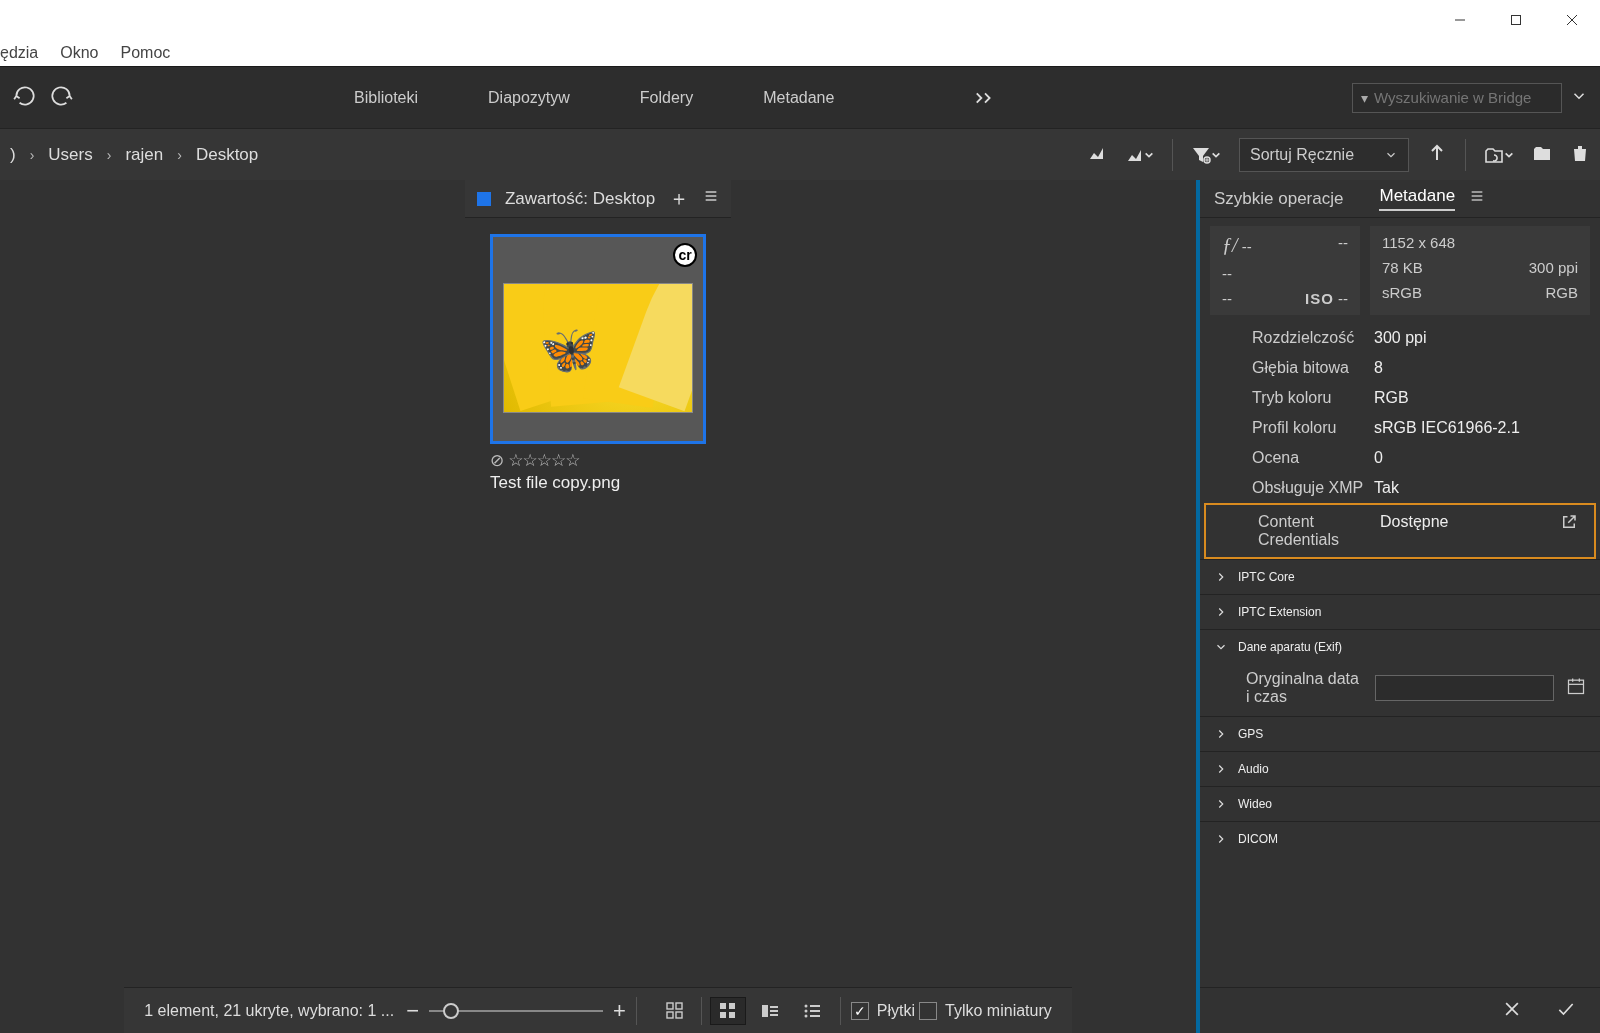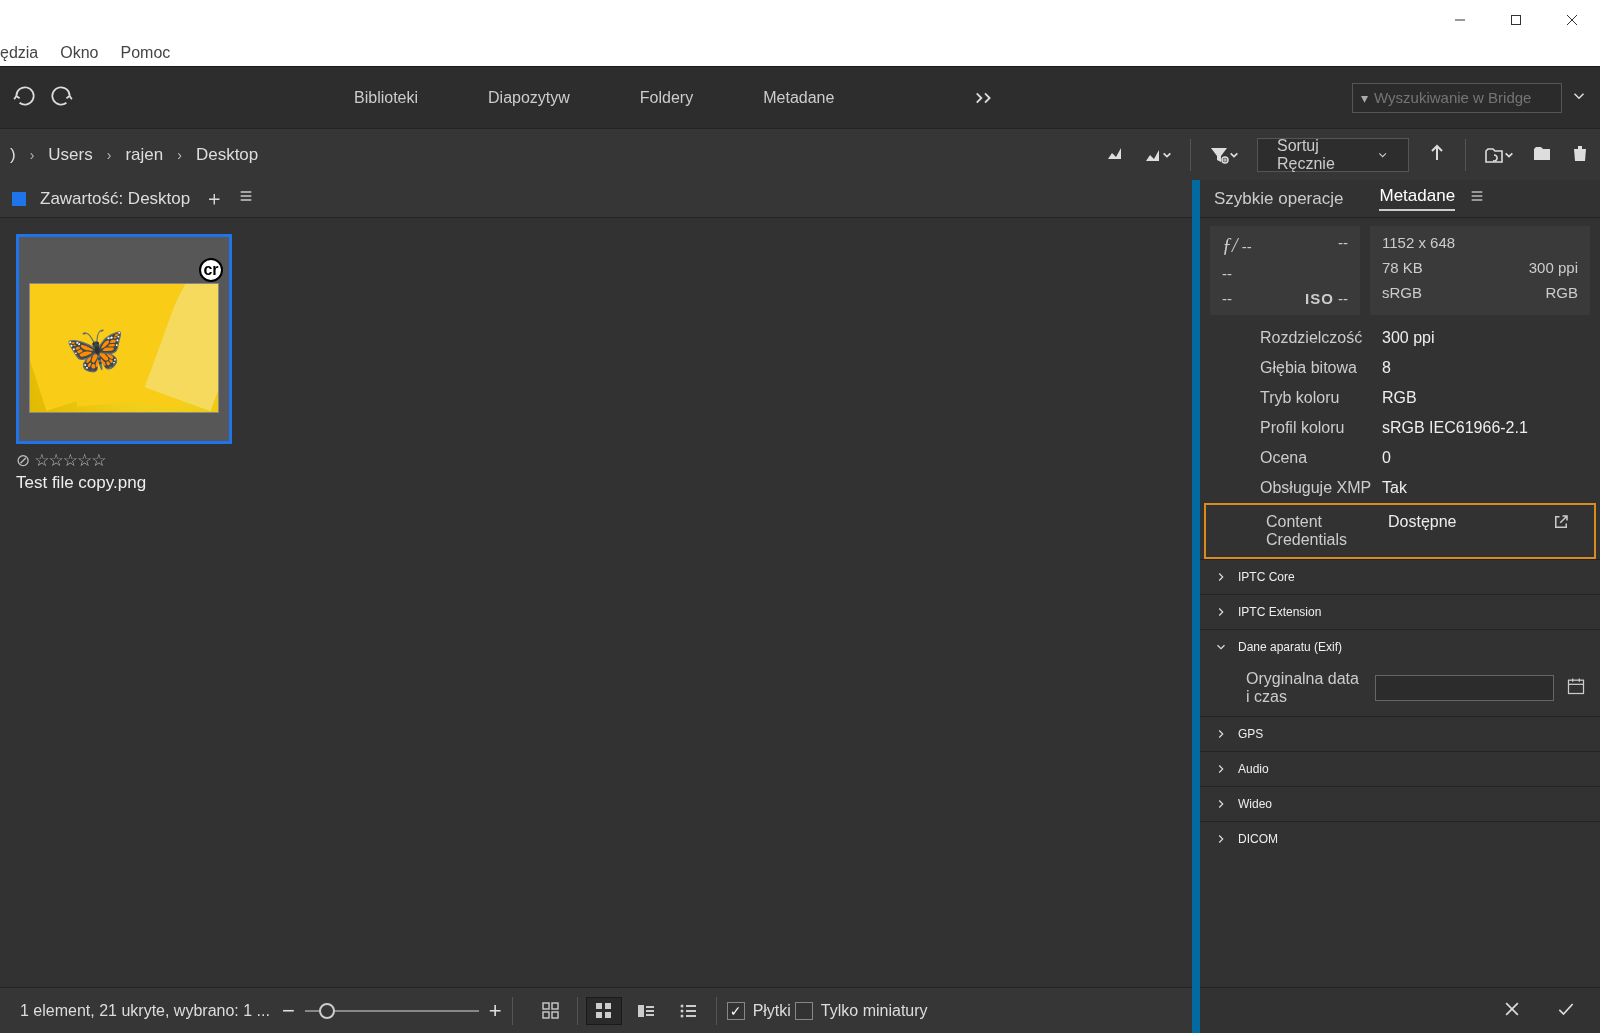--- a/index.html
+++ b/index.html
@@ -25,39 +25,39 @@
   .searchbox input { background:transparent; border:none; outline:none; color:#86efac; font-size:15px; margin-left:6px; flex:1; }
   .search-caret { margin-left:8px; }
   .search-caret svg { width:18px; height:18px; stroke:#ddd; fill:none; stroke-width:2; }
 
   
   .toolbar2 { height: 52px; background: #363636; display:flex; align-items:center; padding:0 10px; border-top:1px solid #232323; }
   .crumbs { display:flex; align-items:center; gap:14px; font-size:17px; color:#ddd; }
   .crumbs .chev { color:#bbb; font-size:14px; }
   .tool2-right { margin-left:auto; display:flex; align-items:center; gap:18px; }
   .iconbtn svg { width:20px; height:20px; fill:#ddd; }
-  .sort-select { height:34px; width:152px; background:#2d2d2d; border:1px solid #555; display:flex; align-items:center; justify-content:space-between; padding:0 19px; font-size:16px; color:#ccc; }
+  .sort-select { height:34px; width:170px; background:#2d2d2d; border:1px solid #555; display:flex; align-items:center; justify-content:space-between; padding:0 10px; font-size:16px; color:#ccc; }
   .sort-select svg { width:14px; height:14px; stroke:#ccc; fill:none; stroke-width:2; }
   .divider-v { width:1px; height:32px; background:#555; }
 
   
   .mainsplit { display:flex; height: calc(1033px - 40px - 26px - 62px - 52px); }
-  .leftpanel { flex:1; background:#323232; display:flex; flex-direction:column; border-right:8px solid #0369a1; }
+  .leftpanel { flex:1; background:#323232; display:flex; flex-direction:column; border-right:4px solid #0369a1;align-items:center; }
   .rightpanel { width: 400px; background:#323232; display:flex; flex-direction:column; }
 
   
   .contenthdr { height:38px; background:#363636; display:flex; align-items:center; padding:0 12px; gap:14px; border-bottom:1px solid #232323; font-size:17px; }
   .swatch { width:14px; height:14px; background:#1e74e8; }
   .hdricon svg { width:16px; height:16px; stroke:#ddd; fill:none; stroke-width:2; }
 
   
   .thumbs { flex:1; padding:16px; overflow:auto; }
   .thumb-card { width:216px; }
   .thumb-frame { border:3px solid #1e74e8; background:#575757; height:210px; padding:10px; position:relative; }
-  .cr-badge { position:absolute; top:21px; right:6px; width:24px; height:24px; border-radius:50%; background:#fff; color:#000; font-size:16px; font-weight:bold; display:flex; align-items:center; justify-content:center; border:2px solid #000; }
+  .cr-badge { position:absolute; top:6px; right:6px; width:24px; height:24px; border-radius:50%; background:#fff; color:#000; font-size:14px; font-weight:bold; display:flex; align-items:center; justify-content:center; border:2px solid #000; }
   .thumb-img { width:100%; height:130px; margin-top:36px; background: radial-gradient(circle at 70% 40%, #ffe96a 0%, #f4d21f 40%, #e0b900 100%); position:relative; overflow:hidden; border:1px solid #888; }
   .petal { position:absolute; width:70px; height:160px; background:#f9cc17; border-radius:50% 50% 0 0; top:-40px; }
   .petal.p1 { left:-10px; transform:rotate(-18deg); }
   .petal.p2 { left:40px; transform:rotate(-5deg); }
   .petal.p3 { left:90px; transform:rotate(8deg); }
   .petal.p4 { left:140px; transform:rotate(20deg); background:#f6da5e; }
   .butterfly { position:absolute; left:35px; top:42px; font-size:48px; line-height:1; }
   .thumb-meta { margin-top:6px; display:flex; align-items:center; gap:4px; font-size:17px; color:#bbb; }
   .stars { letter-spacing:-1px; color:#bbb; }
   .thumb-name { font-size:17px; color:#eee; margin-top:2px; }
@@ -89,21 +89,21 @@
   .sumcard { background:#3a3a3a; padding:8px 12px; font-size:15px; color:#ccc; }
   .sumcard.left { width:150px; }
   .sumcard.right { flex:1; }
   .sumrow { display:flex; justify-content:space-between; margin-bottom:8px; }
   .sumrow:last-child { margin-bottom:0; }
   .fstop { font-style:italic; font-family:serif; font-size:20px; }
   .isolbl { font-weight:bold; letter-spacing:1px; }
 
   
   .proplist { flex:1; overflow:auto; font-size:16px; }
-  .prop-row { display:flex; padding:6px 24px; }
+  .prop-row { display:flex; padding:6px 16px; }
   .prop-row .k { flex:0 0 158px; padding-left:36px; color:#ccc; }
   .prop-row .v { flex:1; color:#eee; }
   .prop-row.highlight { border:2px solid #d98b1f; margin:0 4px; padding-top:8px; padding-bottom:8px; }
   .prop-row.highlight .ext svg { width:18px; height:18px; stroke:#ccc; fill:none; stroke-width:2; margin-left:auto; }
   .section { display:flex; align-items:center; gap:10px; padding:10px 14px; color:#eee; font-size:12px; }
   .section svg { width:14px; height:14px; stroke:#ddd; stroke-width:2; fill:none; }
   .sectiondivider { height:1px; background:#232323; }
   .date-row { display:flex; align-items:center; gap:12px; padding:6px 14px 10px 46px; color:#ccc; }
   .date-input { flex:0 0 126px; height:26px; border:1px solid #666; background:#2c2c2c; margin-left:auto; }
   .cal-icon svg { width:20px; height:20px; stroke:#ccc; fill:none; stroke-width:1.5; }

